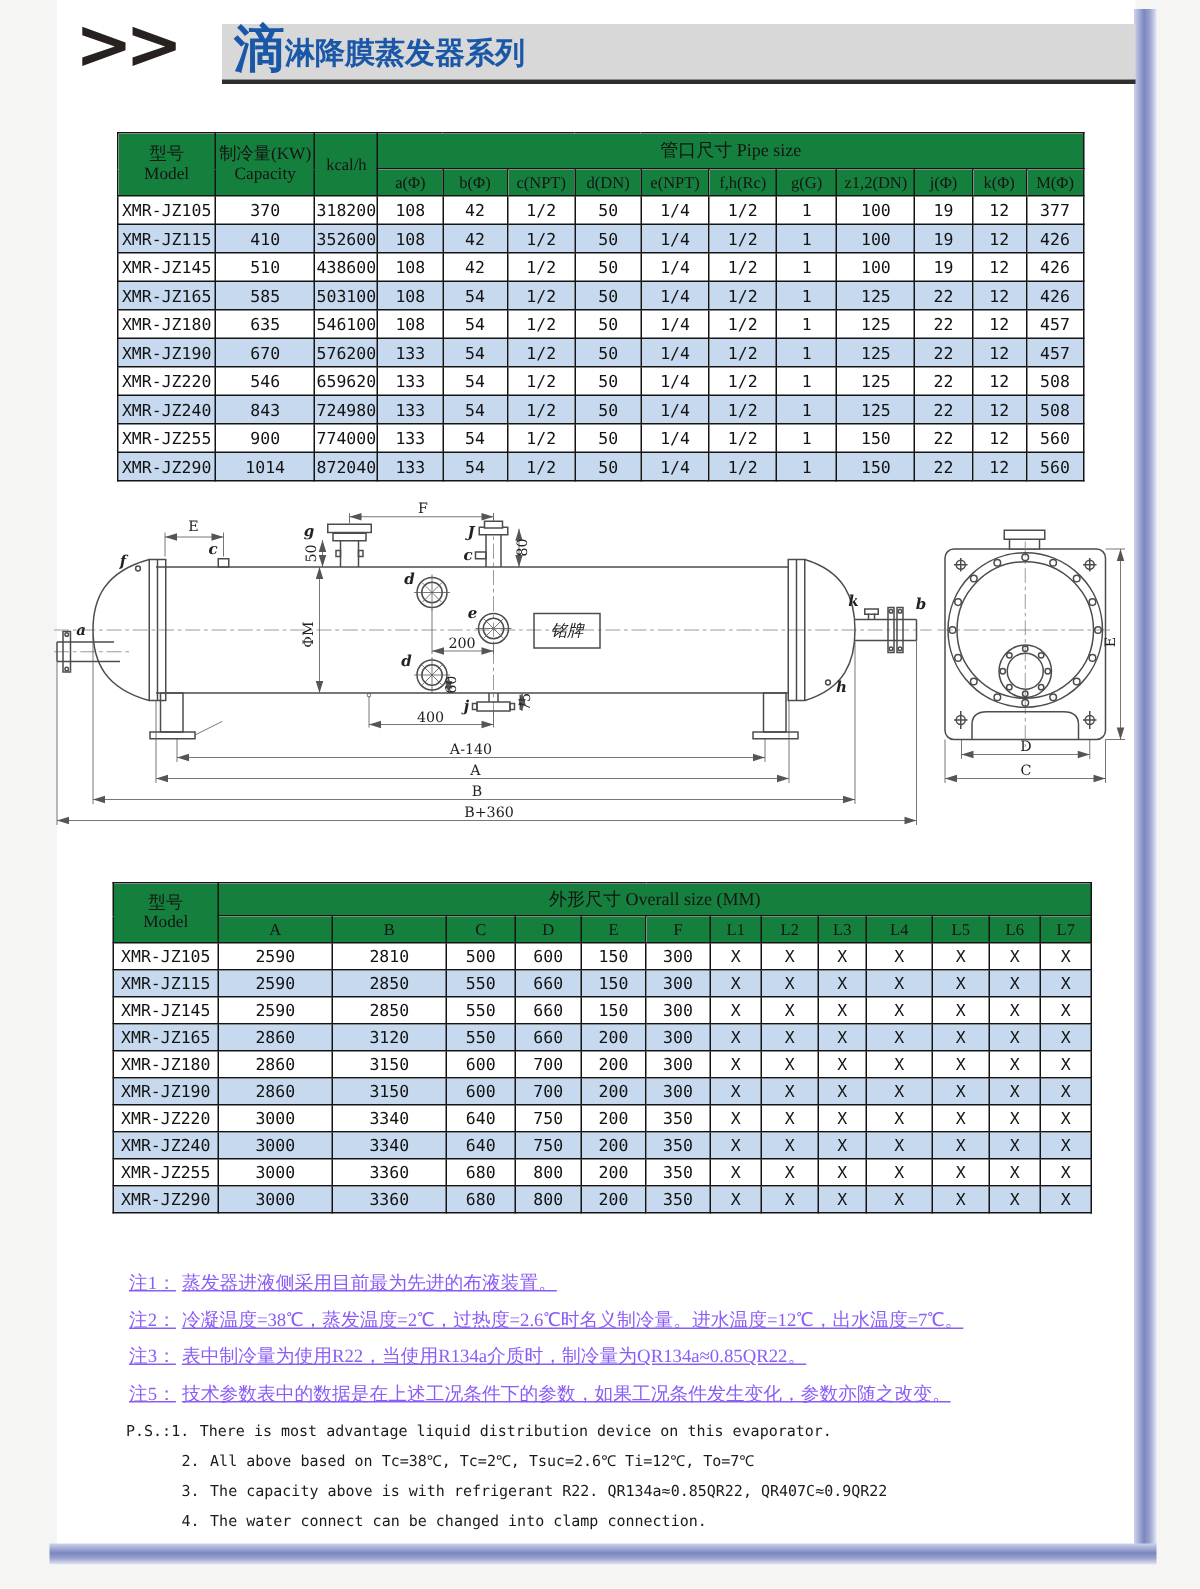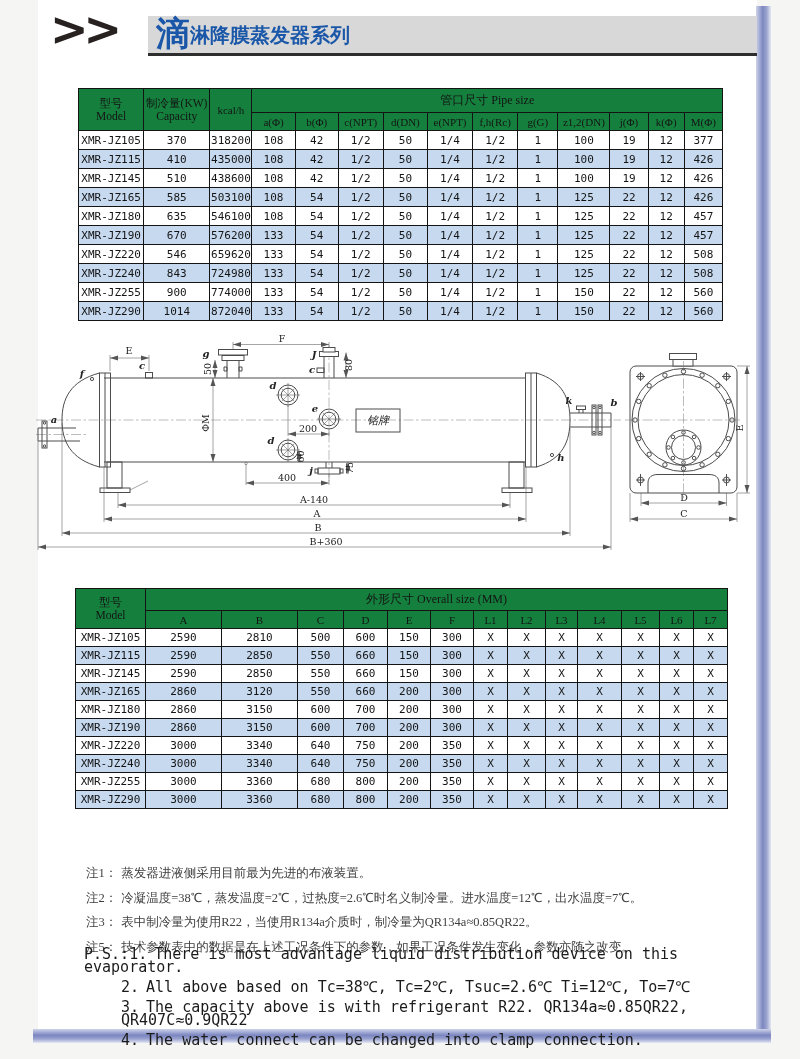--- a/index.html
+++ b/index.html
@@ -45,27 +45,27 @@
   #draw{position:absolute;left:36px;top:333px;}
   .ln{fill:none;stroke:#4c4c4c;stroke-width:1;}
   .lf{fill:#ffffff;stroke:#4c4c4c;stroke-width:1;}
   .dl{fill:none;stroke:#5a5a5a;stroke-width:.55;}
   .cl{fill:none;stroke:#787878;stroke-width:.5;stroke-dasharray:10 2.5 2.5 2.5;}
   .dt{font:9.5px "DejaVu Serif",serif;fill:#222;text-anchor:middle;}
   .pl{font:italic 600 10px "DejaVu Serif",serif;fill:#222;text-anchor:middle;}
   .np{font:italic 11px "DejaVu Serif",serif;fill:#222;text-anchor:middle;}
 
   
-  #notes-zh{position:absolute;left:86px;top:866px;width:648px;color:#404040;}
+  #notes-zh{position:absolute;left:86px;top:848px;width:648px;color:#8b5cf6;text-decoration:underline;}
   .zh-note{font-family:"Liberation Serif",serif;font-size:12.5px;line-height:14px;margin-bottom:10.5px;}
   .zh-note .lbl{margin-right:4px;}
   .zh-cont{font-family:"Liberation Serif",serif;font-size:12.5px;line-height:14px;
            margin:0 0 10.5px 40px;}
   #notes-en{position:absolute;left:84px;top:948px;width:660px;color:#1b1b1b;}
-  .en-note{font-family:"DejaVu Sans Mono",monospace;font-size:15px;line-height:13px;margin-bottom:7px;}
+  .en-note{font-family:"DejaVu Sans Mono",monospace;font-size:10px;line-height:13px;margin-bottom:7px;}
   .en-note:not(:first-child){padding-left:37px;}
   .en-note .lbl{margin-right:7px;}
 </style>
 </head>
 <body>
 
 <div id="canvas">
   <div id="page"></div>
   <div id="bar-right"></div>
   <div id="bar-bottom"></div>
@@ -135,21 +135,21 @@
           <td>1/2</td>
           <td>1</td>
           <td>100</td>
           <td>19</td>
           <td>12</td>
           <td>377</td>
         </tr>
         <tr class="alt">
           <td>XMR-JZ115</td>
           <td>410</td>
-          <td>435000</td>
+          <td>352600</td>
           <td>108</td>
           <td>42</td>
           <td>1/2</td>
           <td>50</td>
           <td>1/4</td>
           <td>1/2</td>
           <td>1</td>
           <td>100</td>
           <td>19</td>
           <td>12</td>

